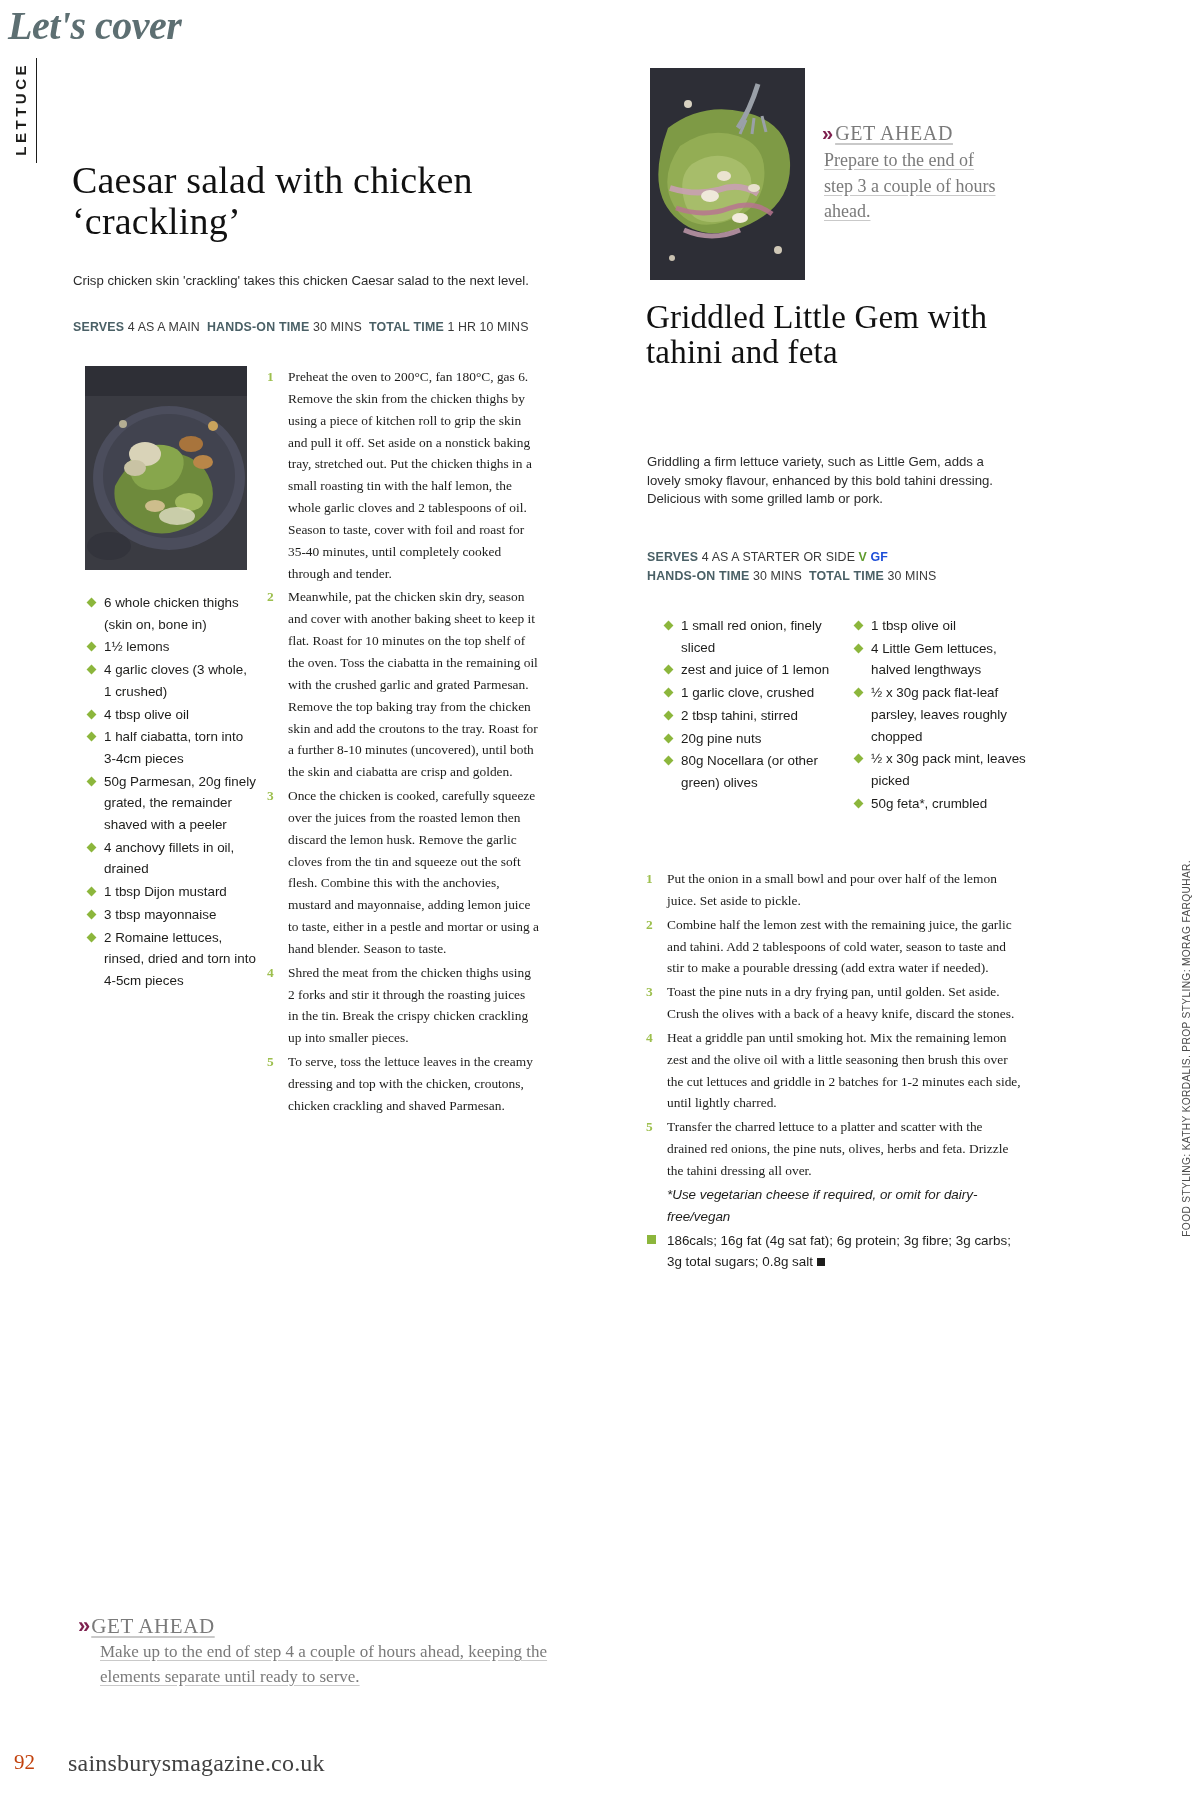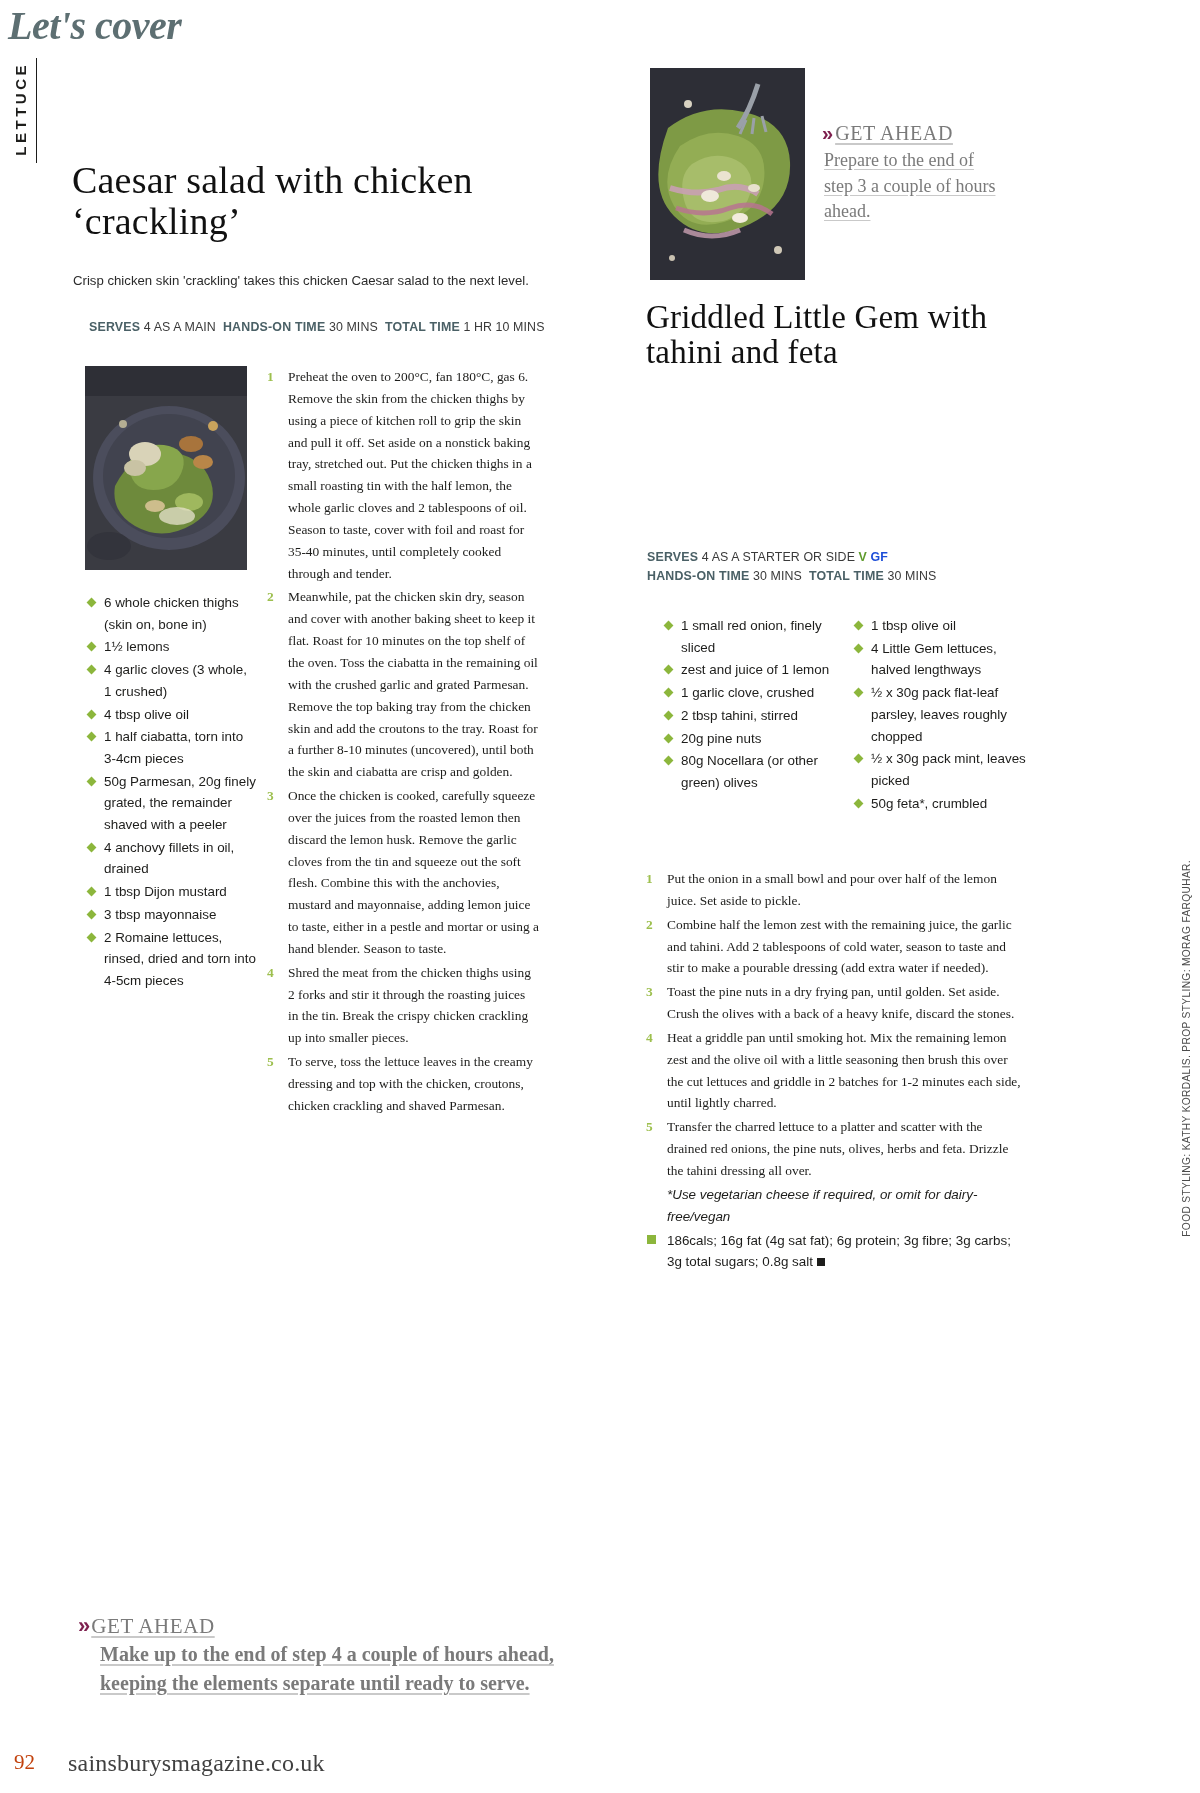--- a/index.html
+++ b/index.html
@@ -116,21 +116,21 @@
   .credits{
     position:absolute; right:8px; top:860px;
     writing-mode:vertical-rl; transform:rotate(180deg);
     font-size:10.2px; letter-spacing:.35px; color:#4b4b4b;
   }
 
   
   #ga-bottom{left:78px; top:1613px; width:520px;}
   #ga-bottom .chev{font-size:22px;}
   #ga-bottom .gtitle{font-size:21px;}
-  #ga-bottom .gbody{font-size:20px; line-height:1.45;font-weight:bold;}
+  #ga-bottom .gbody{font-size:17px; line-height:1.45;}
 
   
   .folio{
     position:absolute; left:14px; bottom:18px;
     font-family:"Liberation Serif", serif; font-size:21px; color:#c2410c;
   }
   .site{
     position:absolute; left:68px; bottom:16px;
     font-family:"Liberation Serif", serif; font-size:24px; color:#404040;
     letter-spacing:.2px;
@@ -142,21 +142,21 @@
 <div class="page">
 
   <div class="masthead">Let's cover</div>
   <div class="rule-v"></div>
   <div class="side-tab">LETTUCE</div>
 
   <div class="recipe-title" id="r1-title" style="position:absolute;">Caesar salad with chicken ‘crackling’</div>
 
   <div class="standfirst" id="r1-stand" style="position:absolute;">Crisp chicken skin 'crackling' takes this chicken Caesar salad to the next level.</div>
 
-  <div class="meta" id="r1-meta" style="position:absolute;margin-left:16px;">
+  <div class="meta" id="r1-meta" style="position:absolute;">
     <b>SERVES</b>
     <span>4 AS A MAIN</span>&nbsp;
     <b>HANDS-ON TIME</b>
     <span>30 MINS</span>&nbsp;
     <b>TOTAL TIME</b>
     <span>1 HR 10 MINS</span>
   </div>
 
   <div class="photo" id="r1-photo">
     <svg width="162" height="204" viewBox="0 0 162 204">
@@ -225,20 +225,21 @@
   </div>
 
   <div class="ga" id="ga-top" style="position:absolute;">
     <span class="chev">»</span>
     <span class="gtitle">GET AHEAD</span>
     <div class="gbody" style="font-size:18px; line-height:1.42; margin-top:2px; padding-left:2px;">Prepare to the end of step 3 a couple of hours ahead.</div>
   </div>
 
   <div class="recipe-title" id="r2-title" style="position:absolute;">Griddled Little Gem with tahini and feta</div>
 
+  <div class="standfirst" id="r2-stand" style="position:absolute;">Griddling a firm lettuce variety, such as Little Gem, adds a lovely smoky flavour, enhanced by this bold tahini dressing. Delicious with some grilled lamb or pork.</div>
 
   <div class="meta" id="r2-meta" style="position:absolute;">
     <b>SERVES</b>
     <span>4 AS A STARTER OR SIDE</span>
     <span class="badge-v">V</span>
     <span class="badge-gf">GF</span><br>
     <b>HANDS-ON TIME</b>
     <span>30 MINS</span>&nbsp;
     <b>TOTAL TIME</b>
     <span>30 MINS</span>

